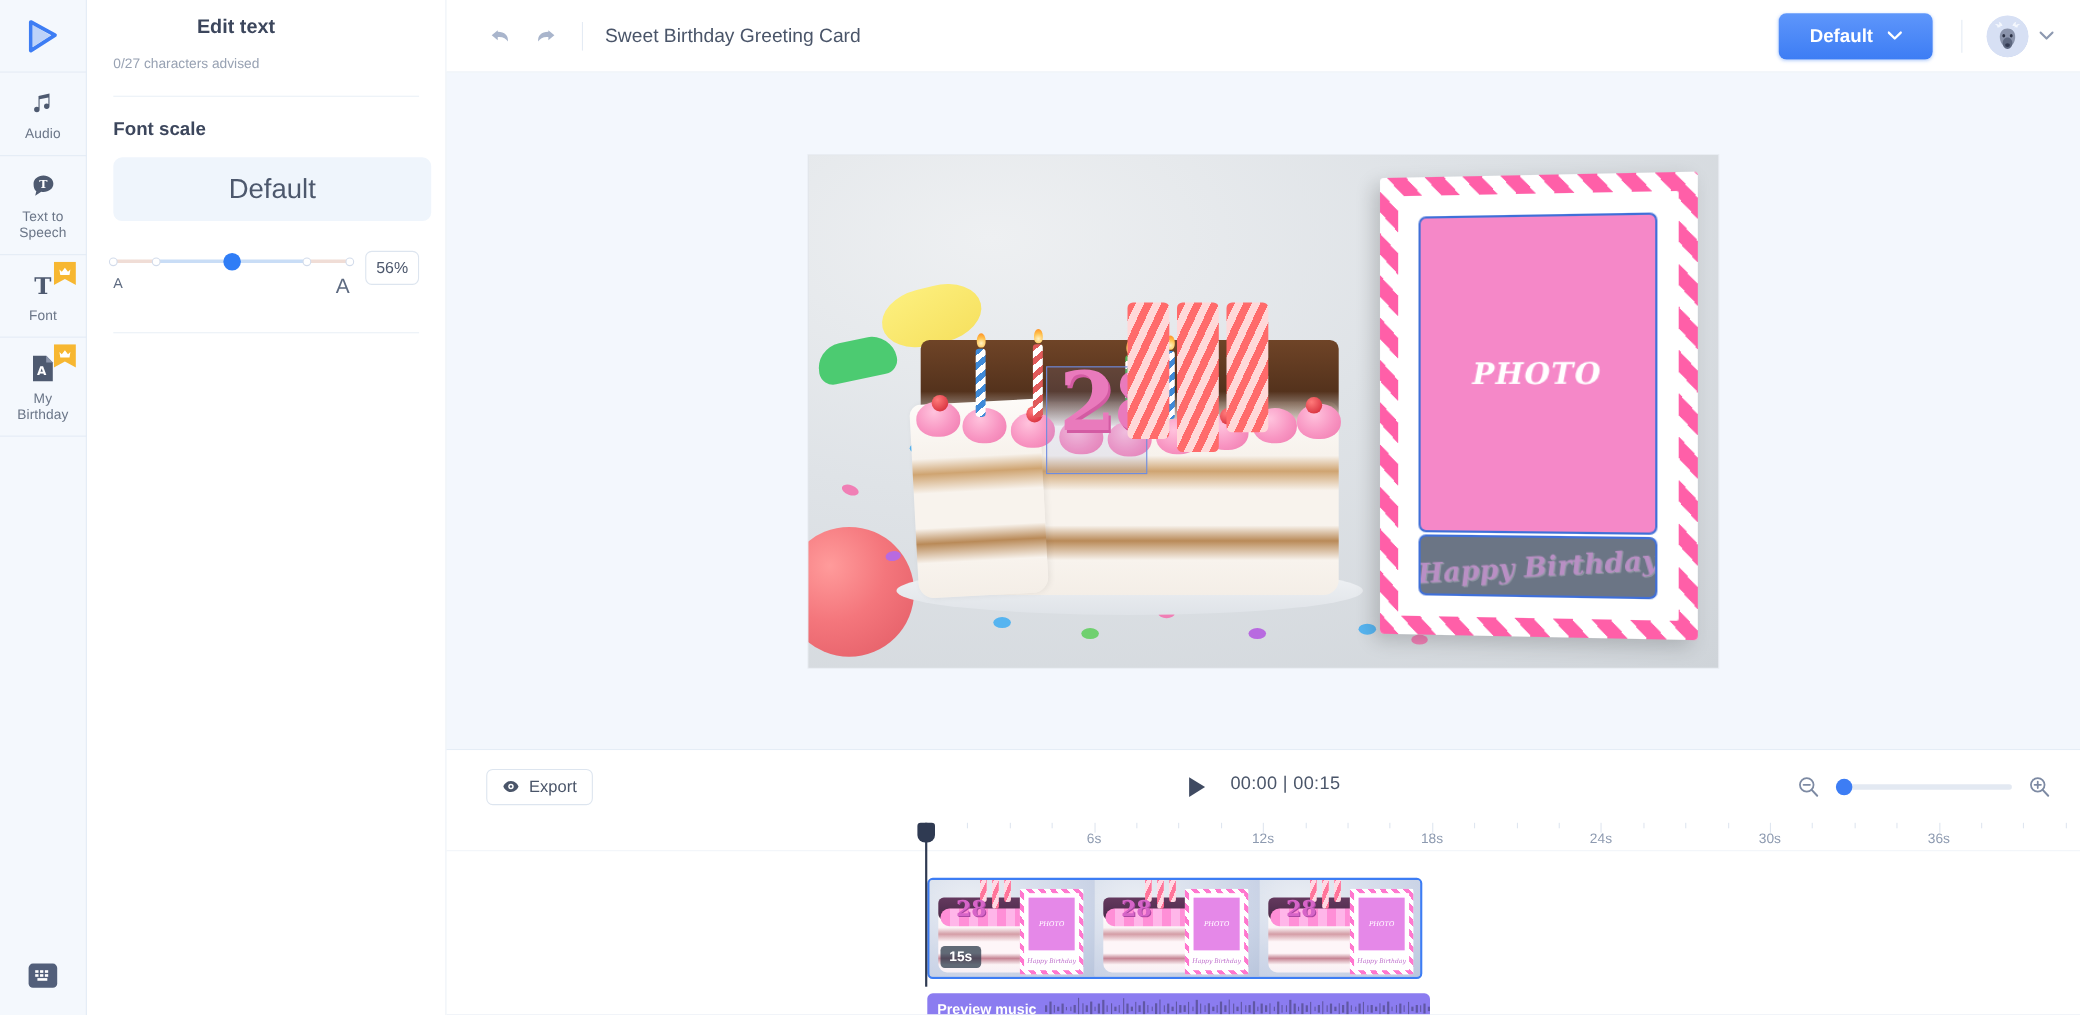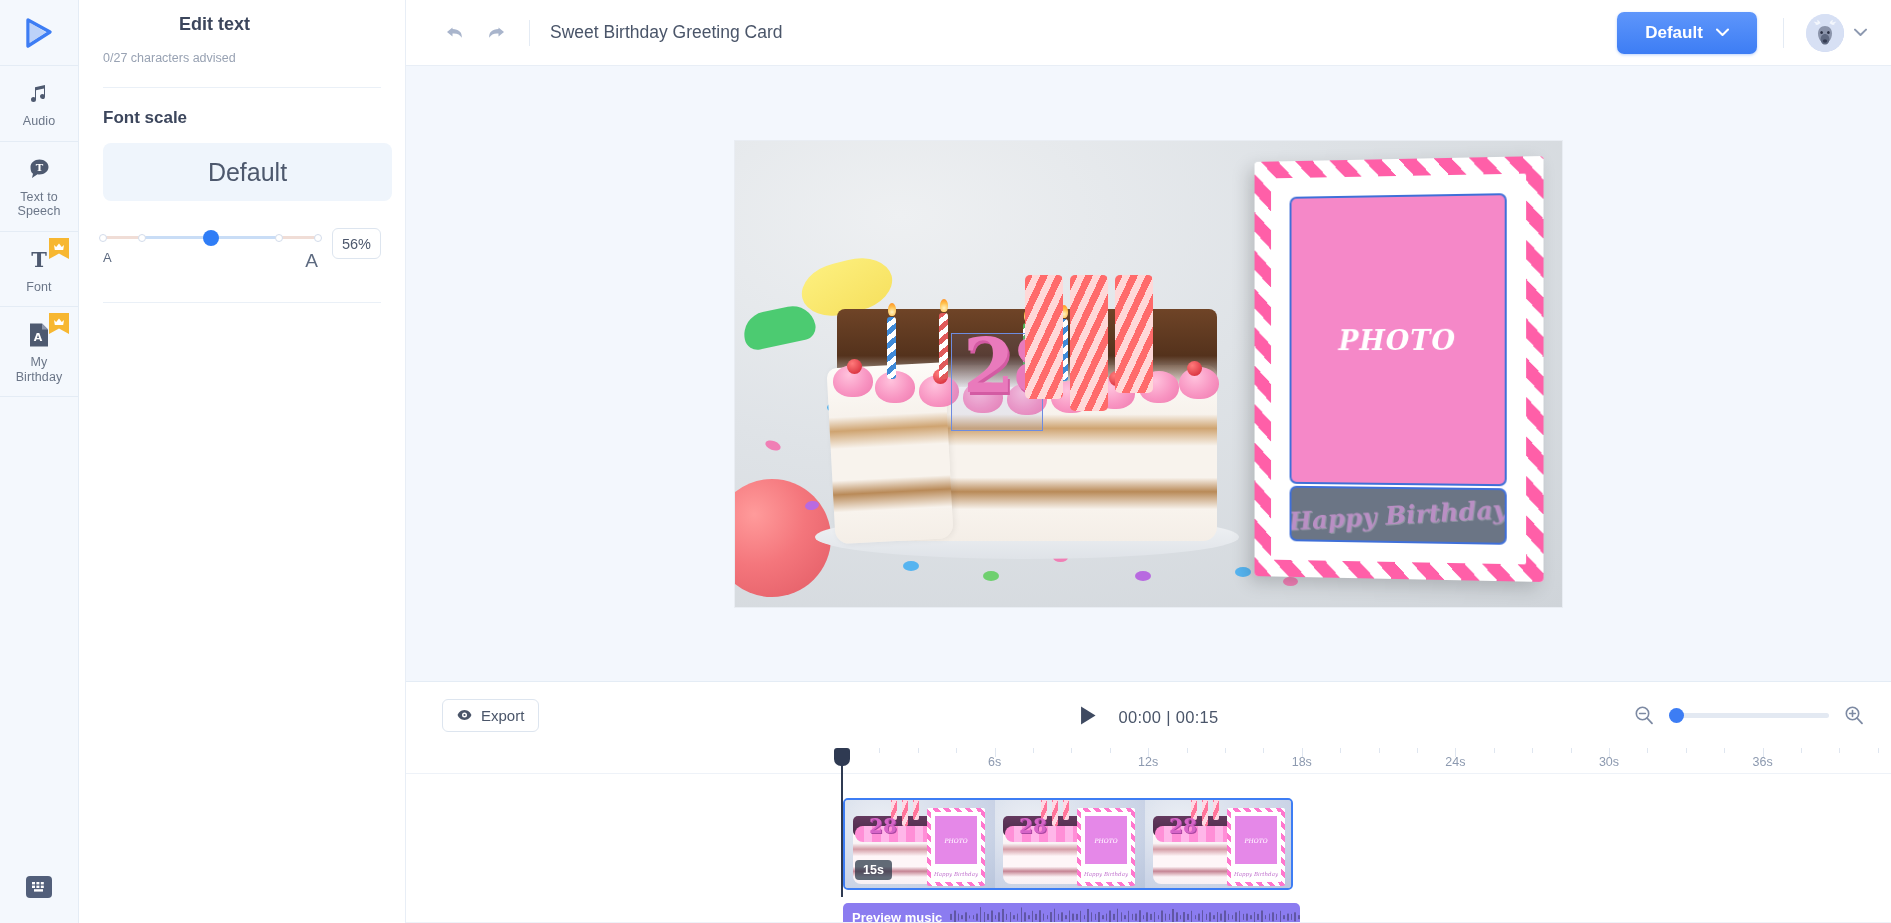--- a/index.html
+++ b/index.html
@@ -238,21 +238,21 @@
     display: flex; align-items: center; padding: 0 24px 0 36px; position: relative;
   }
   .preview-btn {
     height: 33px; padding: 0 14px; border: 1px solid #dde5ef; border-radius: 6px;
     background: #fff; display: flex; align-items: center; gap: 9px;
     font-size: 15px; color: #4a5569; cursor: pointer;
     font-family: "Liberation Sans", sans-serif;
   }
   .play-group {
     position: absolute; left: 50%; transform: translateX(-50%);
-    display: flex; align-items: flex-end; gap: 18px;
+    display: flex; align-items: flex-start; gap: 18px;
   }
   .play-btn { width: 22px; height: 24px; cursor: pointer; display:flex; align-items:center; }
   .time-readout { font-size: 16.5px; color: #4a5569; letter-spacing: .3px; }
   .zoom-group { margin-left: auto; display: flex; align-items: center; gap: 12px; }
   .zoom-track { width: 160px; height: 5px; border-radius: 3px; background: #e3e9f2; position: relative; cursor: pointer; }
   .zoom-thumb { position: absolute; left: 0; top: 50%; width: 15px; height: 15px; margin-top: -7.5px;
                 border-radius: 50%; background: #3d7df4; }
 
   .ruler {
     height: 26px; flex: 0 0 26px; background: #fff; position: relative;

